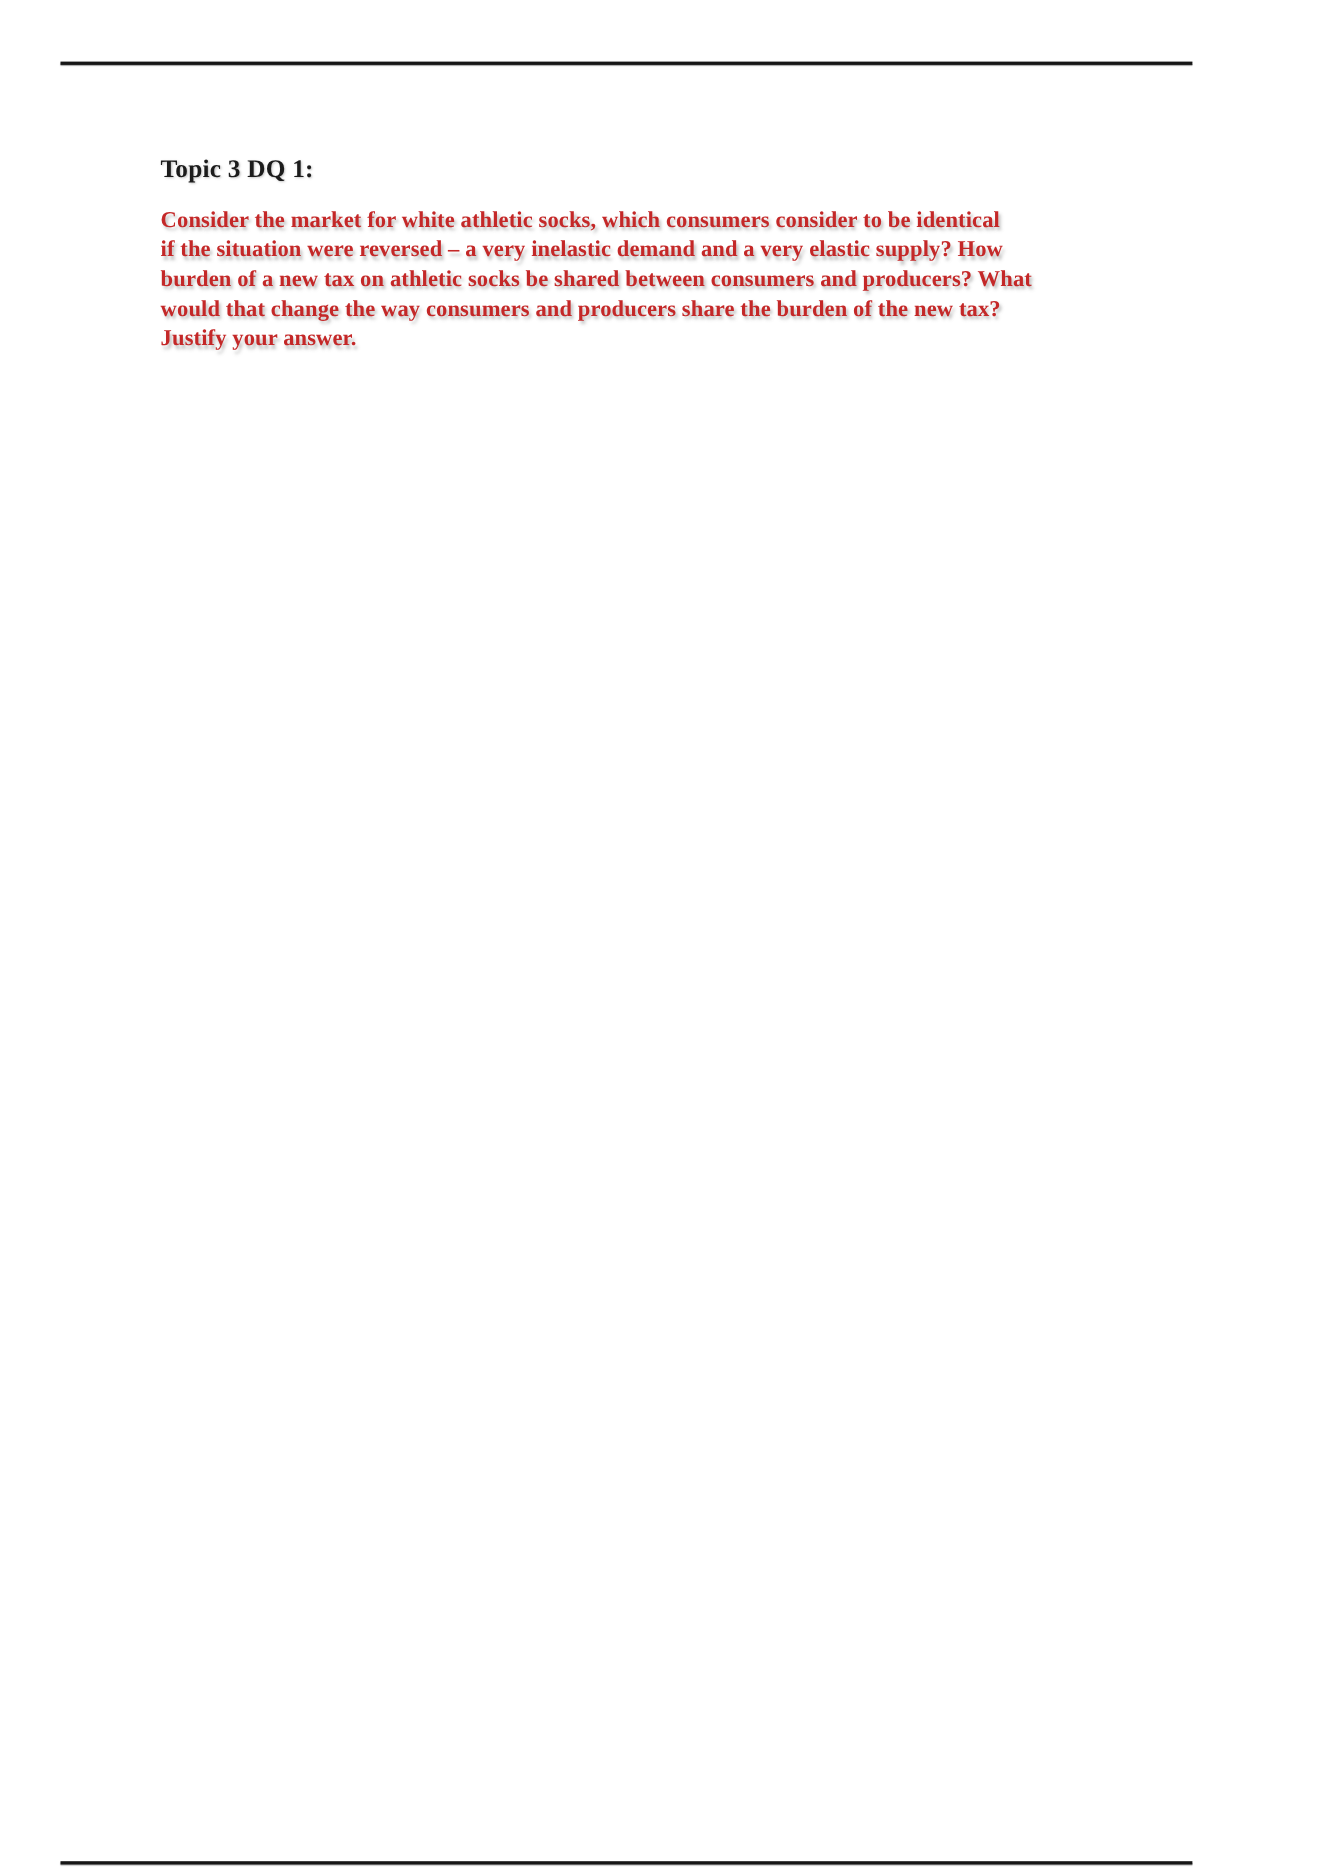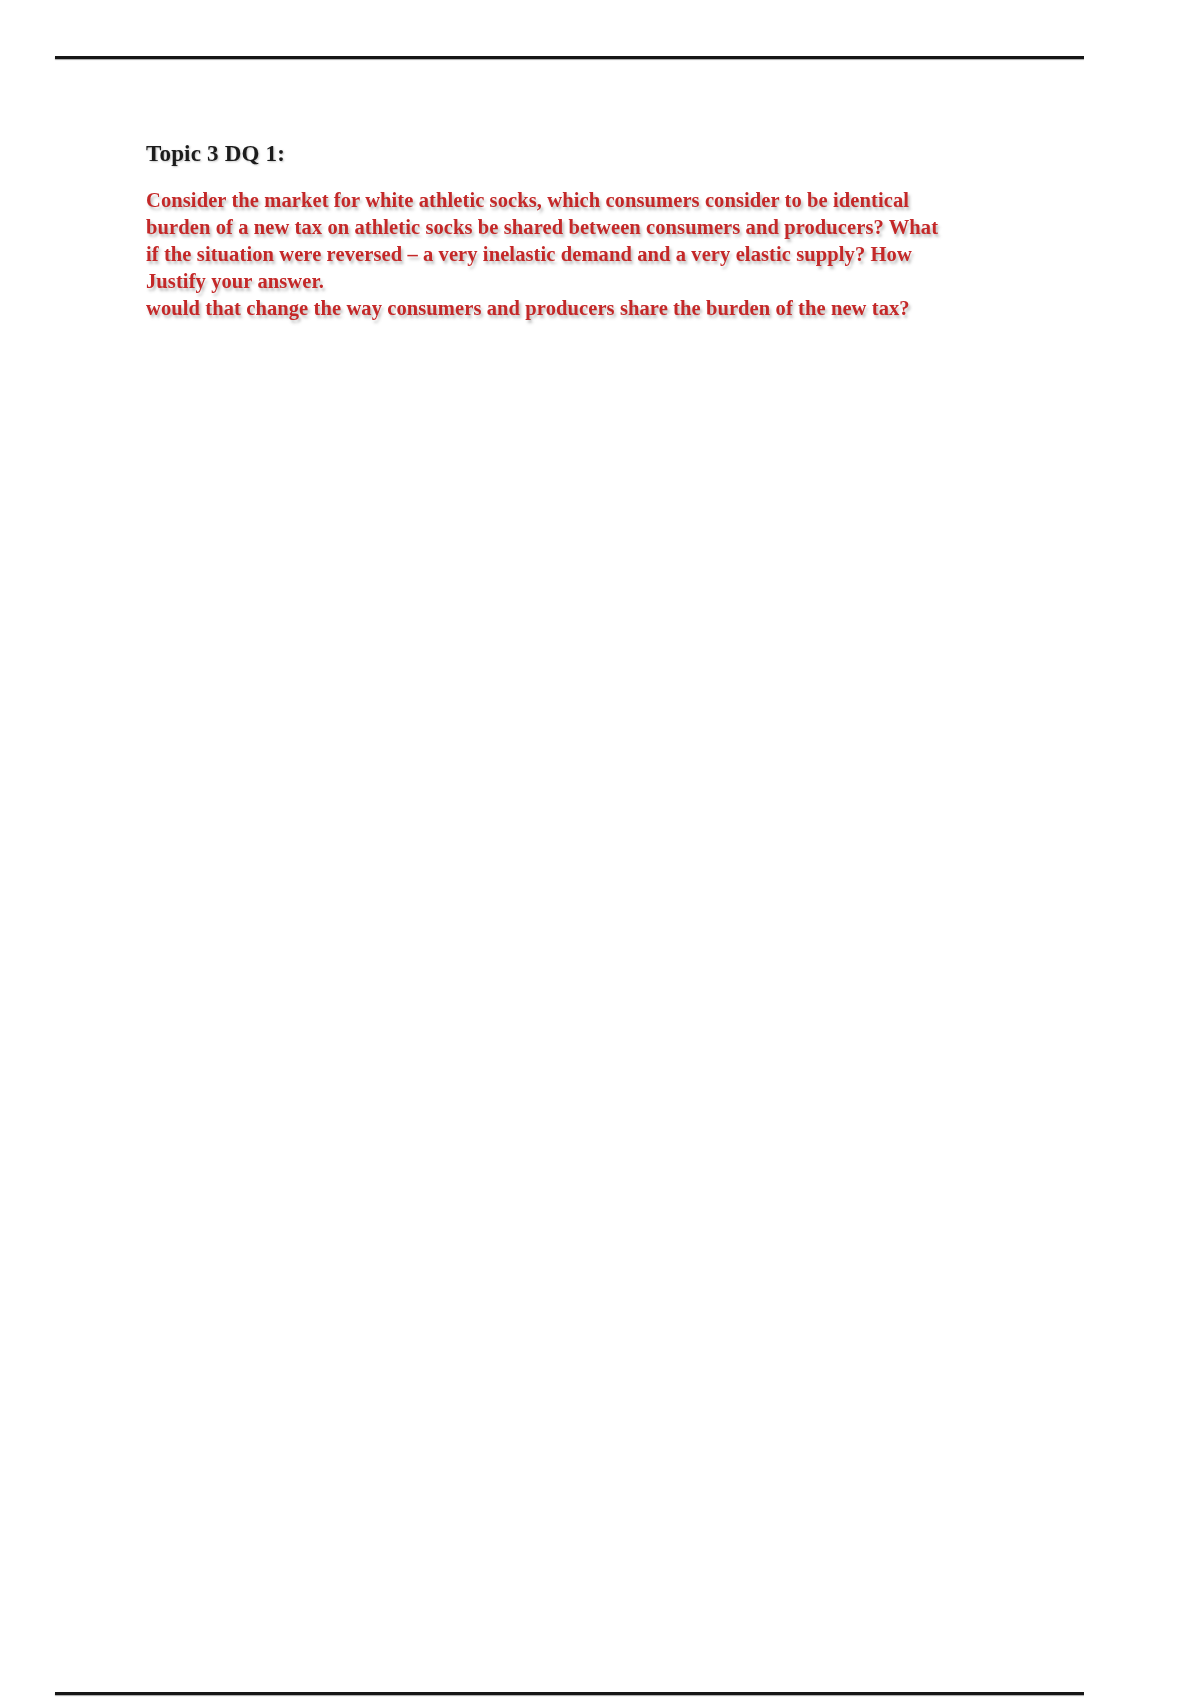--- a/index.html
+++ b/index.html
@@ -63,21 +63,21 @@
 <body>
 
 <div class="page">
   <div class="rule rule-top"></div>
 
   <div class="content">
     <h1 class="heading">Topic 3 DQ 1:</h1>
 
     <p class="paragraph">
       <span class="pline">Consider the market for white athletic socks, which consumers consider to be identical</span>
+      <span class="pline">if the situation were reversed – a very inelastic demand and a very elastic supply? How</span>
       <span class="pline">burden of a new tax on athletic socks be shared between consumers and producers? What</span>
-      <span class="pline">if the situation were reversed – a very inelastic demand and a very elastic supply? How</span>
+      <span class="pline">would that change the way consumers and producers share the burden of the new tax?</span>
       <span class="pline">Justify your answer.</span>
-      <span class="pline">would that change the way consumers and producers share the burden of the new tax?</span>
     </p>
   </div>
 
   <div class="rule rule-bottom"></div>
 </div>
 
 </body></html>

